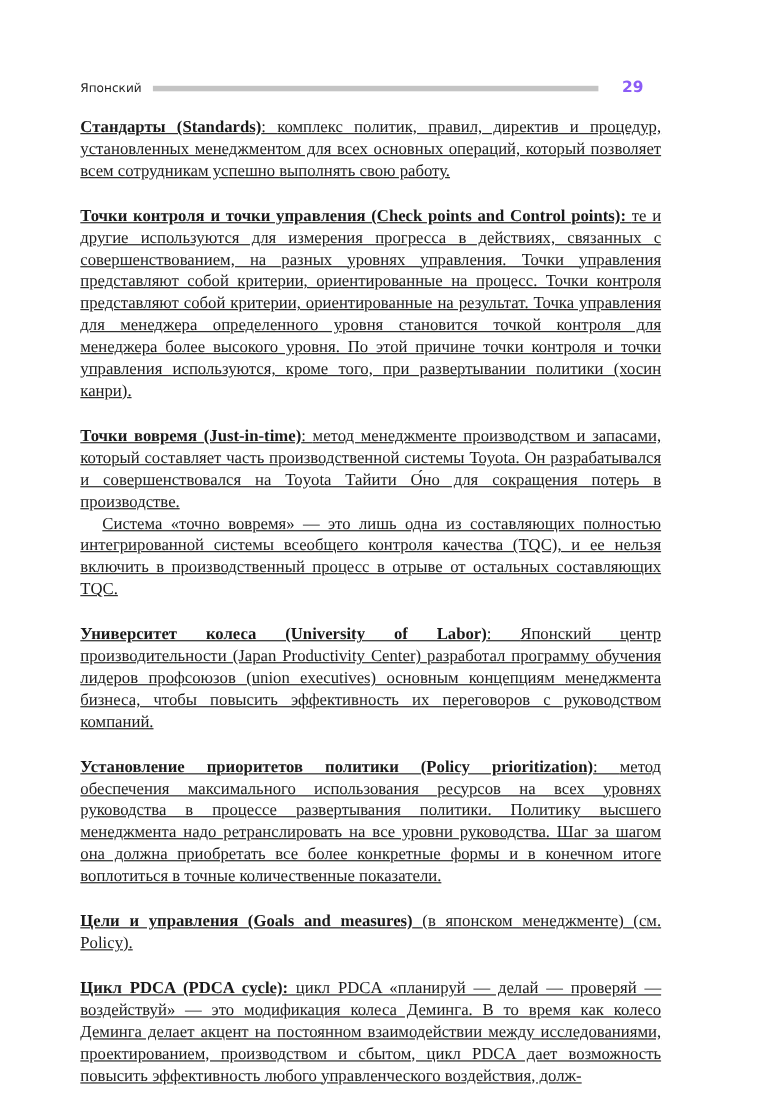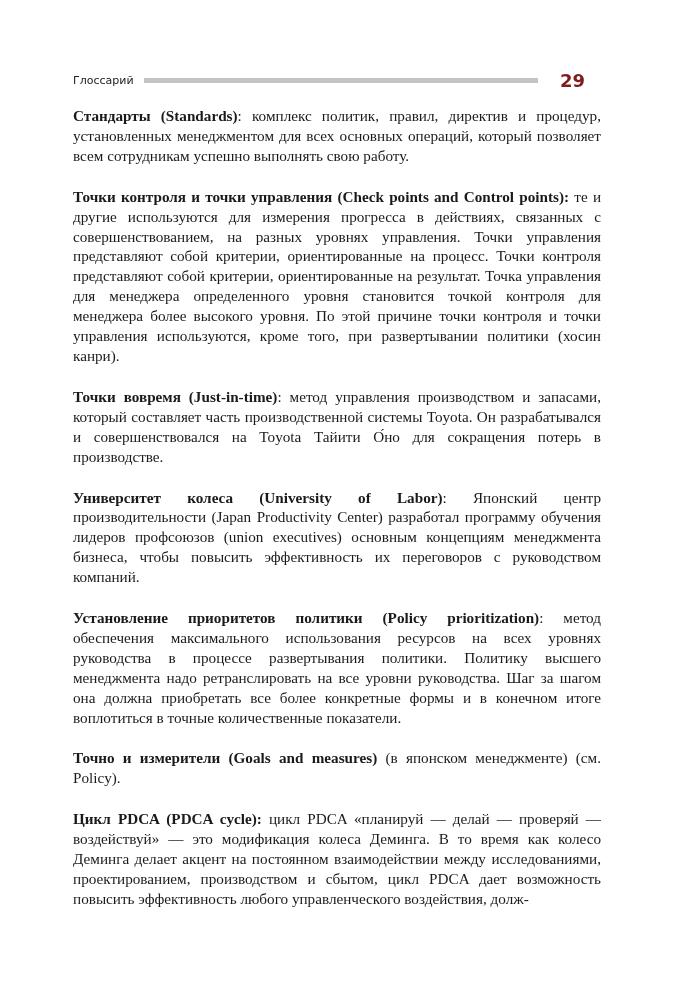--- a/index.html
+++ b/index.html
@@ -34,74 +34,76 @@
     }
     .header-rule {
       flex: 1;
       height: 5px;
       background: #c4c4c4;
       margin: 0 22px 0 10px;
     }
     .header-page {
       font-family: "DejaVu Sans", sans-serif;
       font-weight: bold;
-      font-size: 18px;
-      color: #7f1d1d;
+      font-size: 14px;
+      color: #8b5cf6;
       margin-right: 16px;
     }
     .entry {
       font-family: "Liberation Serif", serif;
       font-size: 15.2px;
       line-height: 19.9px;
       text-align: justify;
       margin: 0 0 21px 0;
       hyphens: manual;
+      text-decoration: underline;
     }
     .entry p {
       margin: 0;
     }
     .entry p.indent {
       text-indent: 20px;
     }
     .term {
       font-weight: bold;
     }
   </style>
 </head>
 <body>
 
 <div class="page">
 
   <div class="running-header">
-    <span class="header-section">Глоссарий</span>
+    <span class="header-section">Японский</span>
     <div class="header-rule"></div>
     <span class="header-page">29</span>
   </div>
 
   <div class="entry">
     <p><span class="term">Стандарты (Standards)</span><span>: </span><span>комплекс политик, правил, директив и процедур, установленных менеджментом для всех основных операций, который позволяет всем сотрудникам успешно выполнять свою работу.</span></p>
   </div>
 
   <div class="entry">
     <p><span class="term">Точки контроля и точки управления (Check points and Control points):</span><span> </span><span>те и другие используются для измерения прогресса в действиях, связанных с совершенствованием, на разных уровнях управления. Точки управления представляют собой критерии, ориентированные на процесс. Точки контроля представляют собой критерии, ориентированные на результат. Точка управления для менеджера определенного уровня становится точкой контроля для менеджера более высокого уровня. По этой причине точки контроля и точки управления используются, кроме того, при развертывании политики (хосин канри).</span></p>
   </div>
 
   <div class="entry">
-    <p><span class="term">Точки вовремя (Just-in-time)</span><span>: </span><span>метод управления производством и запасами, который составляет часть производственной системы Toyota. Он разрабатывался и совершенствовался на Toyota Тайити О́но для сокращения потерь в производстве.</span></p>
+    <p><span class="term">Точки вовремя (Just-in-time)</span><span>: </span><span>метод менеджменте производством и запасами, который составляет часть производственной системы Toyota. Он разрабатывался и совершенствовался на Toyota Тайити О́но для сокращения потерь в производстве.</span></p>
+    <p class="indent">Система «точно вовремя» — это лишь одна из составляющих полностью интегрированной системы всеобщего контроля качества (TQC), и ее нельзя включить в производственный процесс в отрыве от остальных составляющих TQC.</p>
   </div>
 
   <div class="entry">
     <p><span class="term">Университет колеса (University of Labor)</span><span>: </span><span>Японский центр производительности (Japan Productivity Center) разработал программу обучения лидеров профсоюзов (union executives) основным концепциям менеджмента бизнеса, чтобы повысить эффективность их переговоров с руководством компаний.</span></p>
   </div>
 
   <div class="entry">
     <p><span class="term">Установление приоритетов политики (Policy prioritization)</span><span>: </span><span>метод обеспечения максимального использования ресурсов на всех уровнях руководства в процессе развертывания политики. Политику высшего менеджмента надо ретранслировать на все уровни руководства. Шаг за шагом она должна приобретать все более конкретные формы и в конечном итоге воплотиться в точные количественные показатели.</span></p>
   </div>
 
   <div class="entry">
-    <p><span class="term">Точно и измерители (Goals and measures)</span><span> </span><span>(в японском менеджменте) (см. Policy).</span></p>
+    <p><span class="term">Цели и управления (Goals and measures)</span><span> </span><span>(в японском менеджменте) (см. Policy).</span></p>
   </div>
 
   <div class="entry">
     <p><span class="term">Цикл PDCA (PDCA cycle):</span><span> </span><span>цикл PDCA «планируй — делай — проверяй — воздействуй» — это модификация колеса Деминга. В то время как колесо Деминга делает акцент на постоянном взаимодействии между исследованиями, проектированием, производством и сбытом, цикл PDCA дает возможность повысить эффективность любого управленческого воздействия, долж-</span></p>
   </div>
 
 </div>
 
 </body></html>

